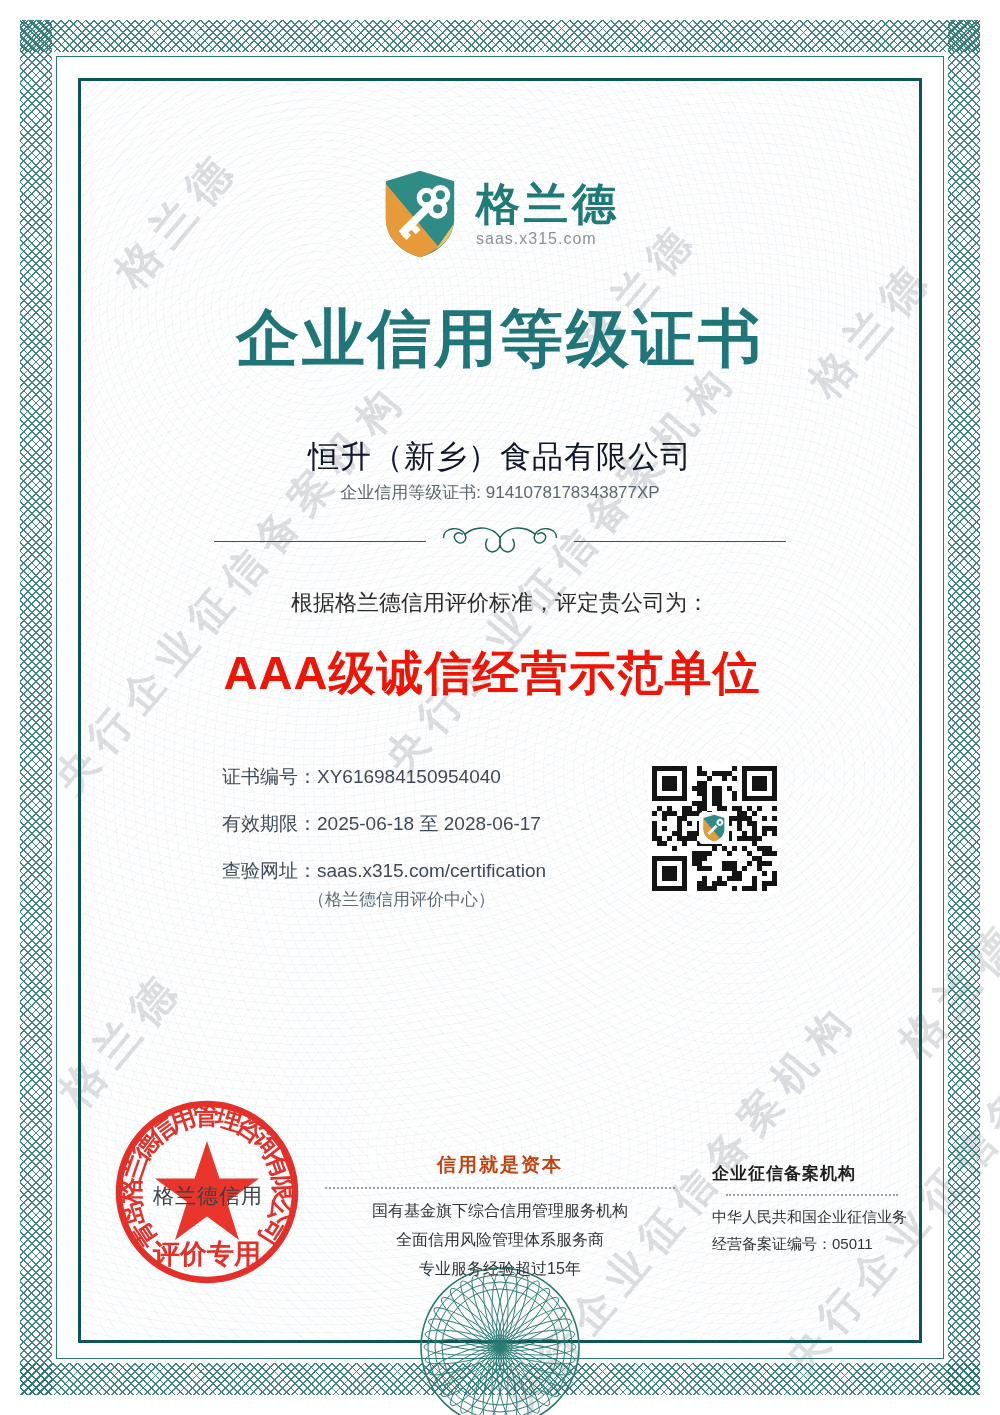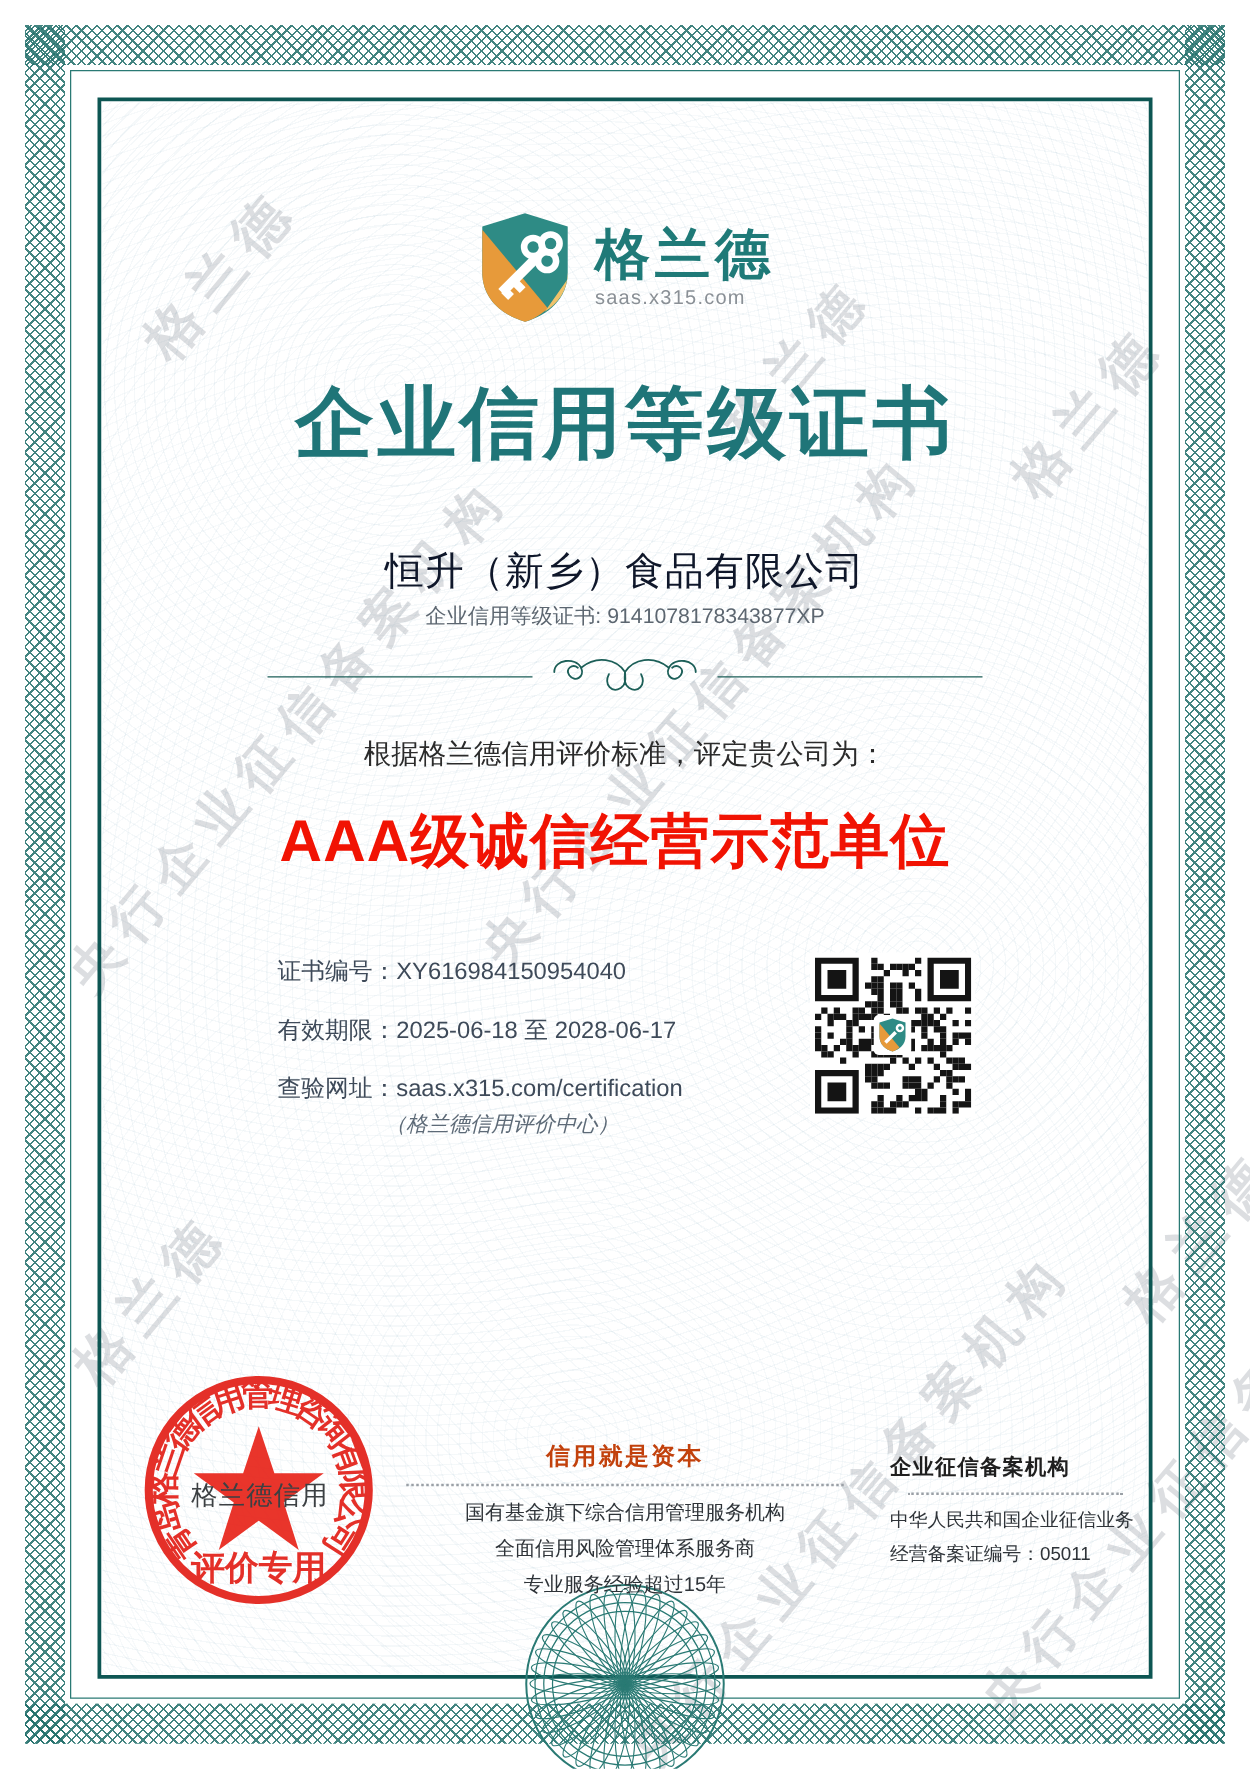--- a/index.html
+++ b/index.html
@@ -48,21 +48,21 @@
   .divider{position:absolute;left:0;right:0;top:522px;display:flex;
     justify-content:center;align-items:center;gap:14px;}
   .divider .line{width:212px;border-top:1.6px solid #1c5f58;}
   .statement{position:absolute;left:0;right:0;top:588px;text-align:center;
     font-size:22px;color:#2b2b2b;}
   .rating{position:absolute;left:0;right:16px;top:642px;text-align:center;
     font-size:47px;font-weight:700;color:#f11303;letter-spacing:1px;}
   .details{position:absolute;left:222px;top:764px;font-size:19px;color:#3e4a59;}
   .details .row{margin-bottom:21px;}
   .details .label{color:#3e4a59;}
-  .details .note{padding-left:86px;font-size:17px;color:#5d6a77;margin-top:2px;font-style:italic;}
+  .details .note{padding-left:86px;font-size:17px;color:#5d6a77;margin-top:2px;}
   
   .qr-box{position:absolute;left:648px;top:762px;width:132px;height:132px;
     background:#fff;display:flex;align-items:center;justify-content:center;}
   .qr-logo{position:absolute;left:50%;top:50%;transform:translate(-50%,-50%);
     background:#fff;padding:2px 3px;border-radius:4px;line-height:0;}
   .qr-caption{position:absolute;left:630px;top:902px;width:168px;text-align:center;
     font-size:17px;color:#3e4a59;line-height:26px;}
   
   .seal{position:absolute;left:112px;top:1097px;width:190px;height:190px;
     z-index:4;opacity:.93;}

